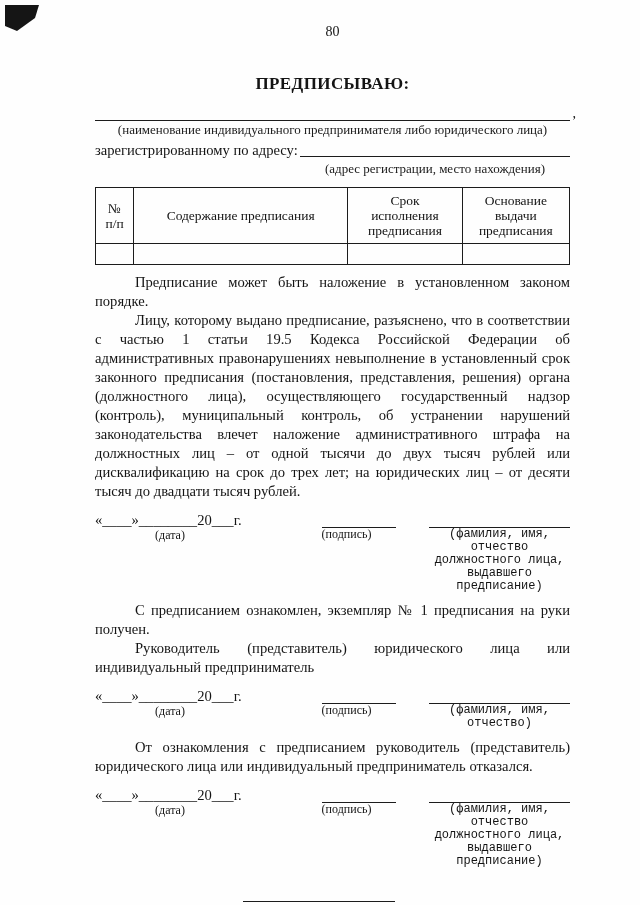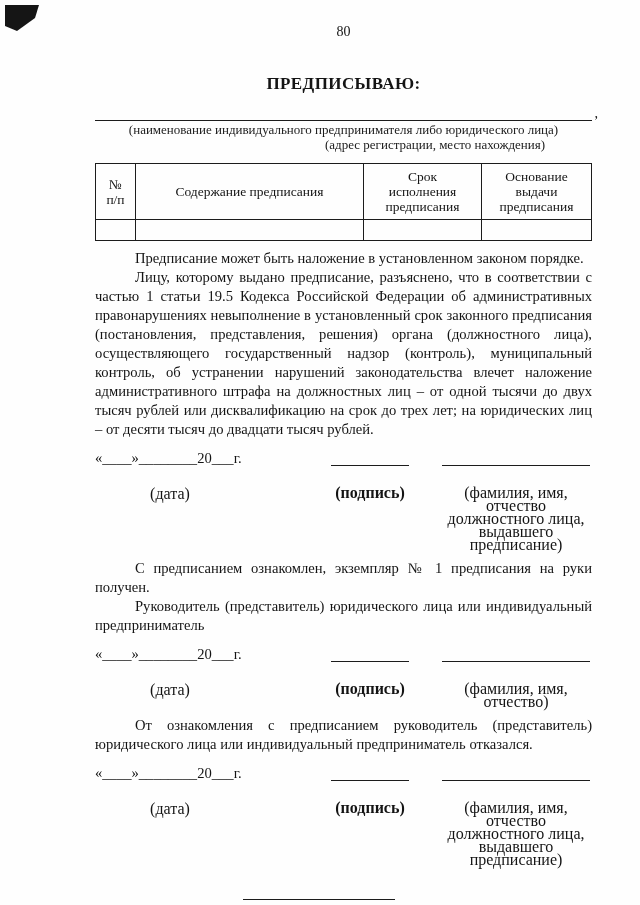--- a/index.html
+++ b/index.html
@@ -7,21 +7,21 @@
   .page {
     position: relative;
     width: 640px;
     height: 905px;
     margin: 0 auto;
     background: #fefefe;
     font-family: "Liberation Serif", serif;
     color: #141414;
     overflow: hidden;
   }
-  .content { padding: 24px 48px 0 95px; }
+  .content { padding: 24px 70px 0 95px; }
 
   .scan-corner { position: absolute; top: 5px; left: 5px; }
   .page-number { text-align: center; font-size: 14px; }
 
   .title {
     margin-top: 34px;
     text-align: center;
     font-size: 17px;
     font-weight: bold;
     letter-spacing: .4px;
@@ -71,26 +71,26 @@
     line-height: 19px;
     margin-top: 0;
   }
   .para.gap { margin-top: 8px; }
 
   .pre { white-space: pre-line; }
 
   .sig { display: flex; margin-top: 10px; font-size: 14.6px; }
   .sig-date { width: 200px; }
   .sig-sign { width: 78px; margin-left: 36px; }
-  .sig-name { width: 148px; margin-left: 33px; }
+  .sig-name { width: 148px; margin-left: 33px; font-family: Liberation Mono, monospace; }
   .sig-text { height: 18px; line-height: 18px; white-space: nowrap; }
   .sig-line { height: 17px; border-bottom: 1.2px solid #1c1c1c; }
-  .sig-cap { font-size: 16px; line-height: 13px; margin-top: 20px; }
+  .sig-cap { font-size: 12px; line-height: 13px; margin-top: 0; }
   .sig-date .sig-cap { width: 150px; text-align: center; }
-  .sig-sign .sig-cap { text-align: center; white-space: nowrap; font-weight: bold; }
+  .sig-sign .sig-cap { white-space: nowrap; }
   .sig-name .sig-cap { text-align: center; }
 
   .bottom-line {
     width: 152px;
     margin-left: 148px;
     margin-top: 32px;
     border-bottom: 1.2px solid #1c1c1c;
     height: 2px;
   }
 </style>
@@ -109,20 +109,24 @@
 
     <div class="page-number">80</div>
 
     <div class="title">ПРЕДПИСЫВАЮ:</div>
 
     <div class="fill-line">
       <span class="trail">,</span>
     </div>
     <div class="caption center">(наименование индивидуального предпринимателя либо юридического лица)</div>
 
+    <div class="address-row">
+      <span>зарегистрированному по адресу:</span>
+      <span class="fill"></span>
+    </div>
     <div class="caption address-caption">(адрес регистрации, место нахождения)</div>
 
     <table class="pr-table">
       <thead>
         <tr>
           <th class="col-num pre">№
 п/п</th>
           <th class="col-content pre">Содержание предписания</th>
           <th class="col-term pre">Срок
 исполнения

